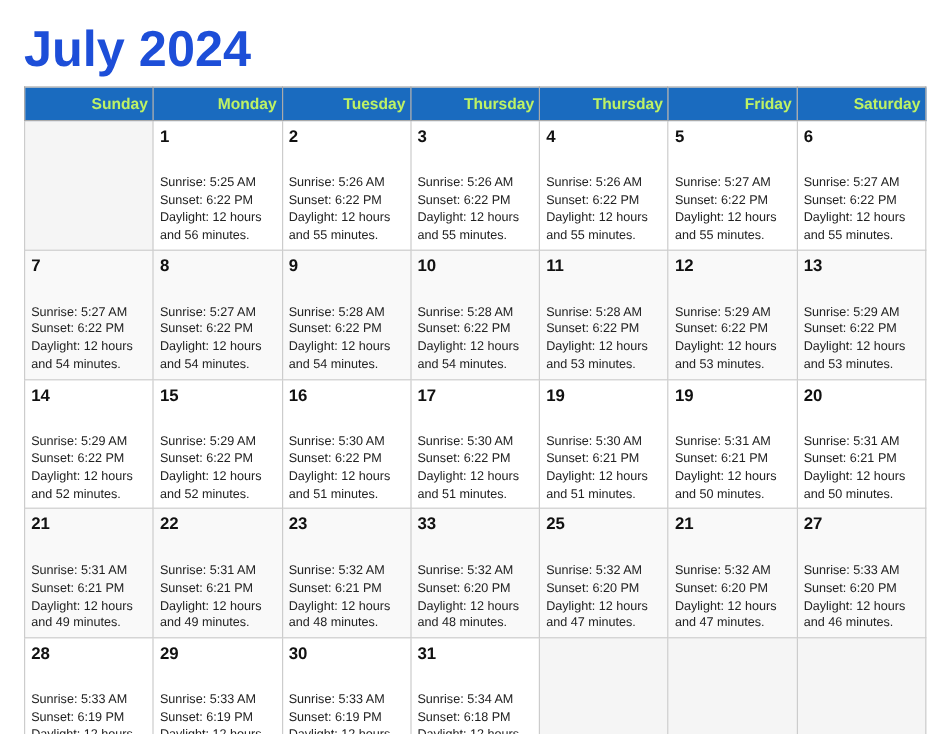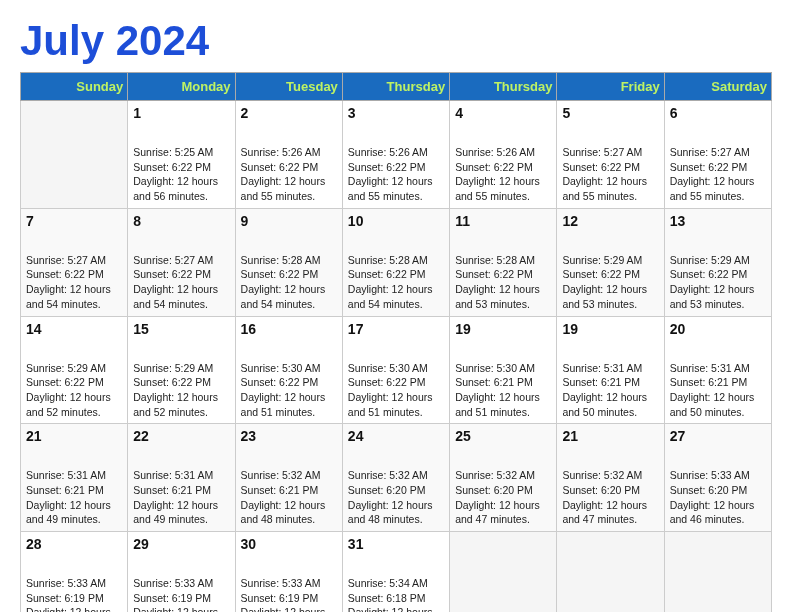--- a/index.html
+++ b/index.html
@@ -209,21 +209,21 @@
         </td>
         <td>
           <span class="day-number">22</span>
 <div class="day-info">Sunrise: 5:31 AM<br>Sunset: 6:21 PM<br>Daylight: 12 hours and 49 minutes.</div>
         </td>
         <td>
           <span class="day-number">23</span>
 <div class="day-info">Sunrise: 5:32 AM<br>Sunset: 6:21 PM<br>Daylight: 12 hours and 48 minutes.</div>
         </td>
         <td>
-          <span class="day-number">24</span>
+          <span class="day-number">33</span>
 <div class="day-info">Sunrise: 5:32 AM<br>Sunset: 6:20 PM<br>Daylight: 12 hours and 48 minutes.</div>
         </td>
         <td>
           <span class="day-number">25</span>
 <div class="day-info">Sunrise: 5:32 AM<br>Sunset: 6:20 PM<br>Daylight: 12 hours and 47 minutes.</div>
         </td>
         <td>
           <span class="day-number">21</span>
 <div class="day-info">Sunrise: 5:32 AM<br>Sunset: 6:20 PM<br>Daylight: 12 hours and 47 minutes.</div>
         </td>

